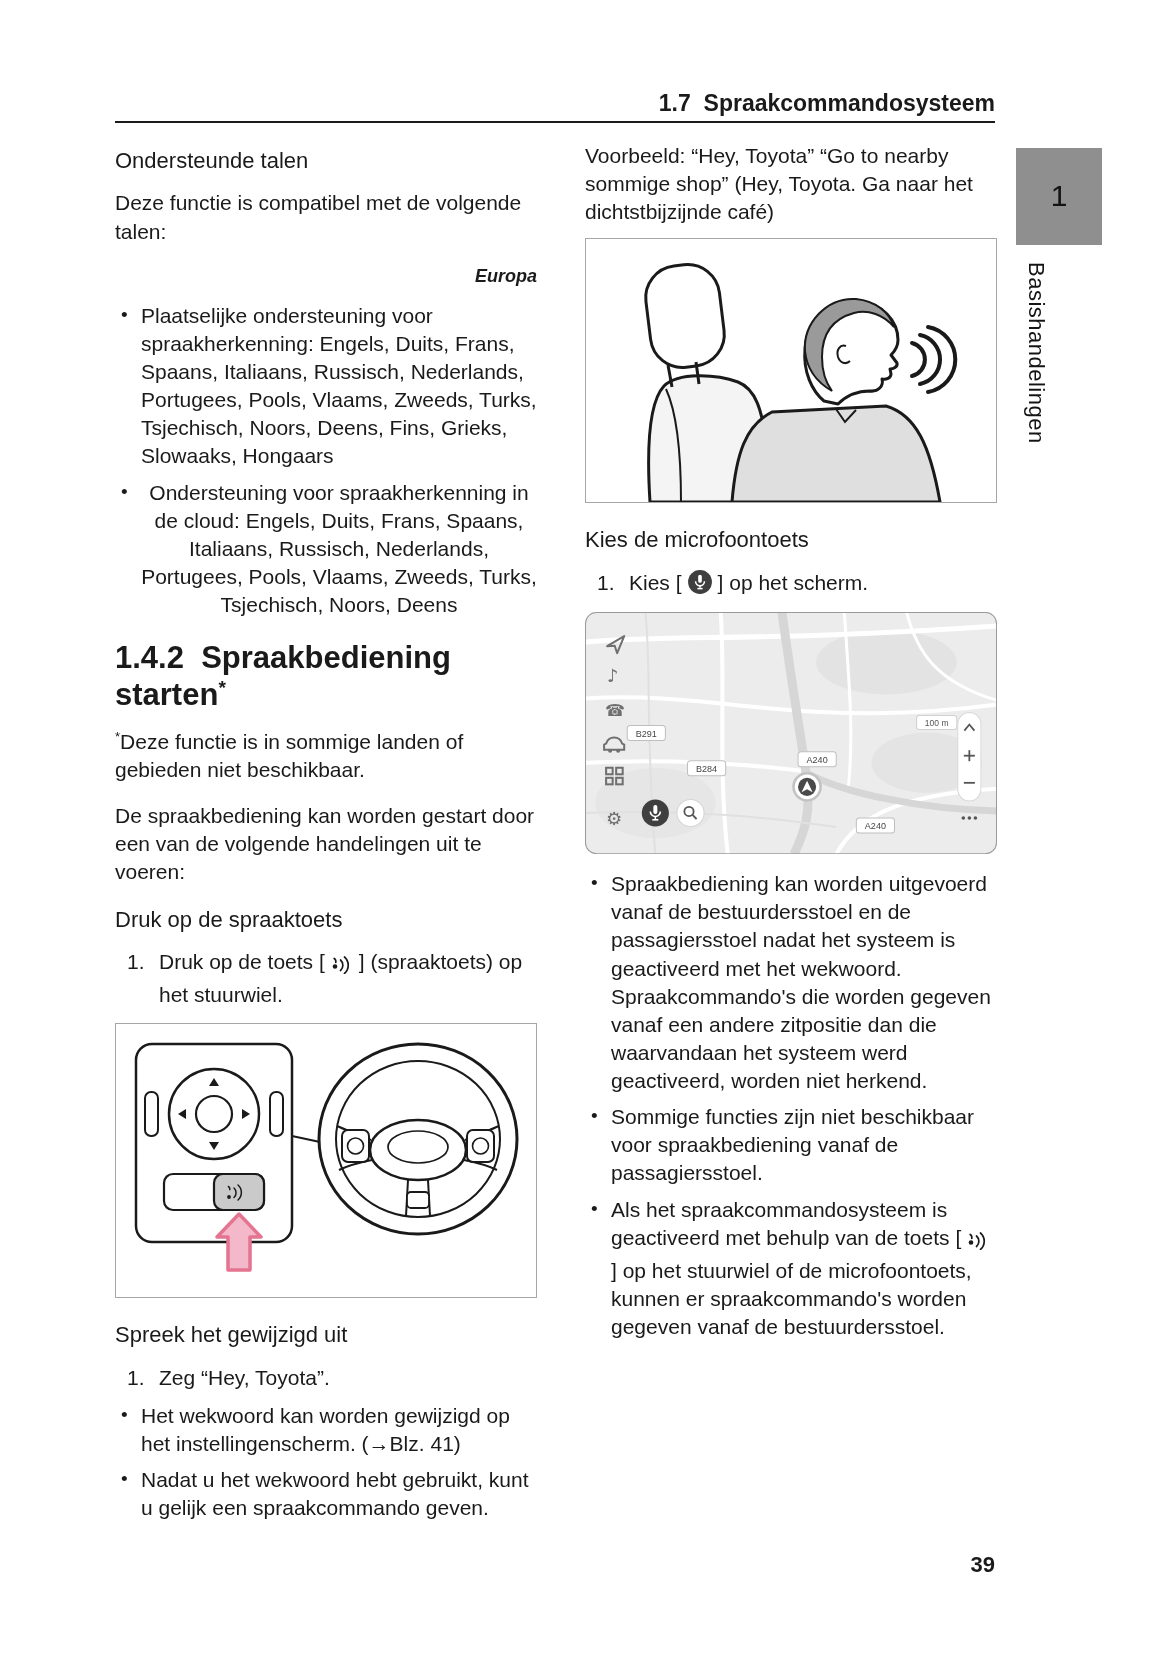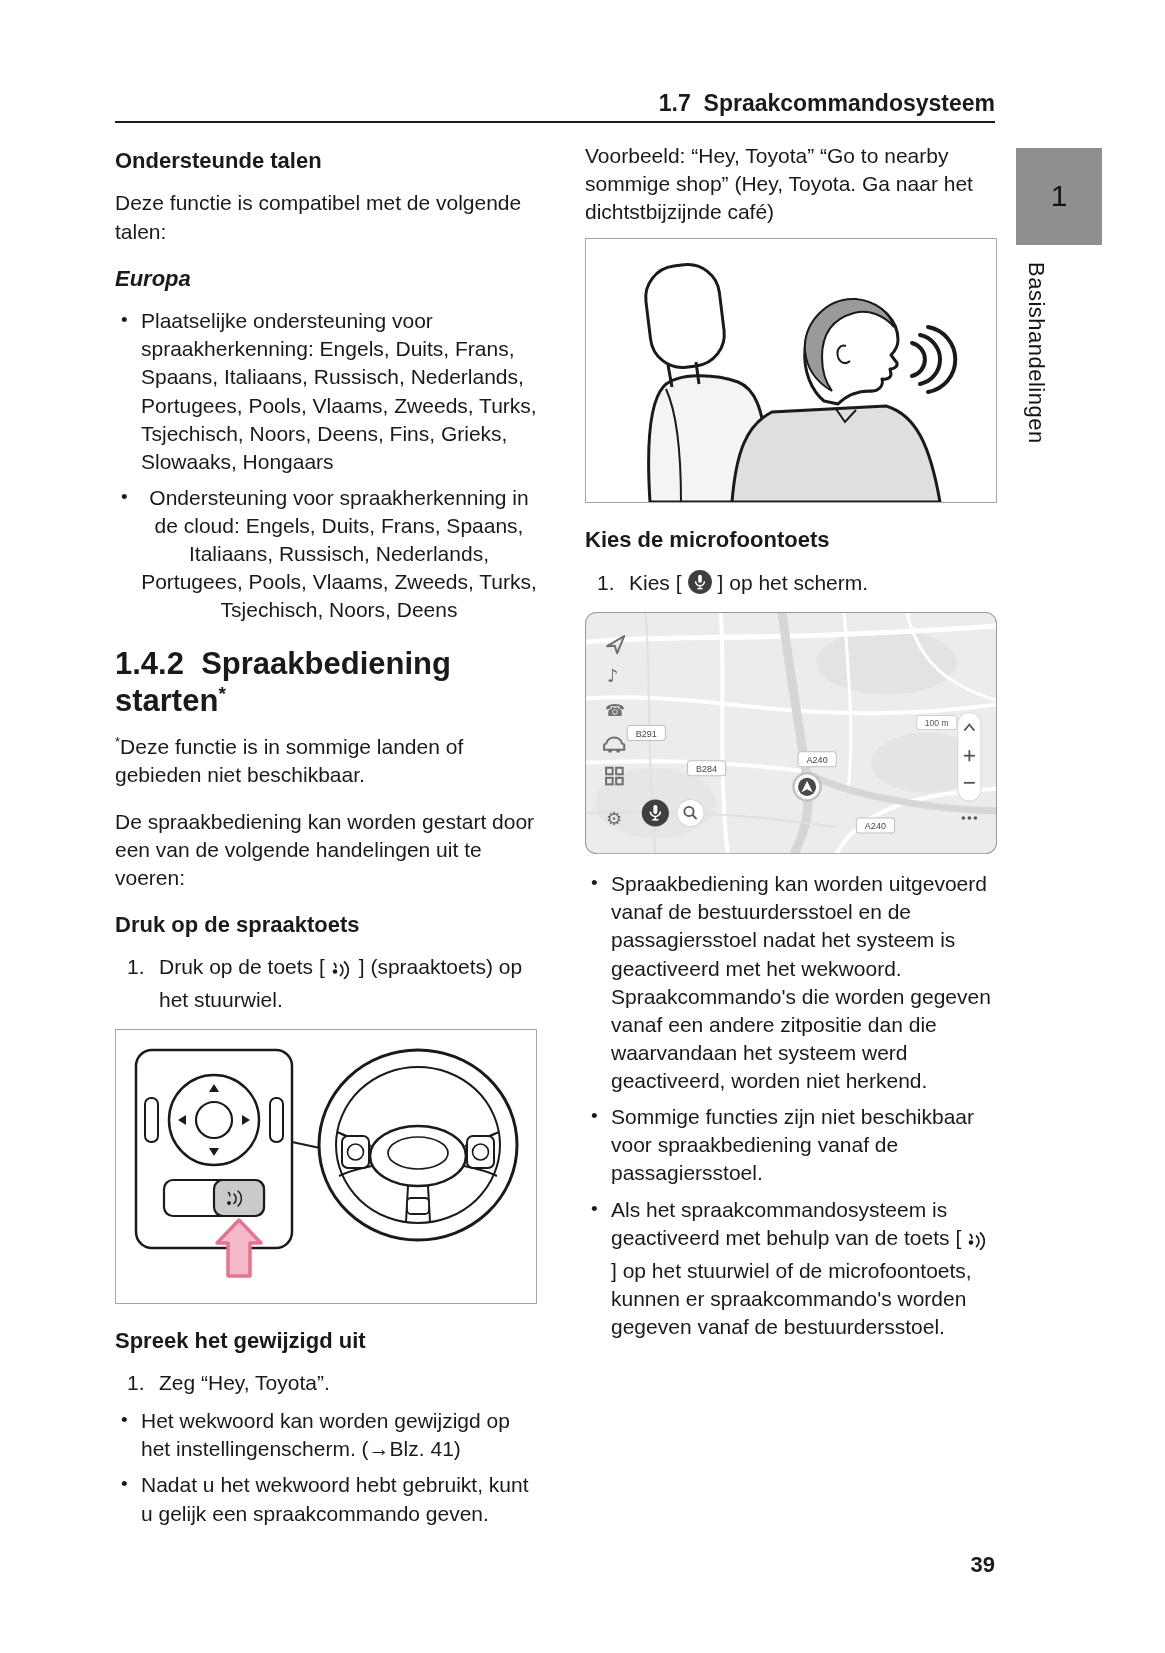--- a/index.html
+++ b/index.html
@@ -27,22 +27,22 @@
     writing-mode:vertical-rl; font-size:22px; color:#141414; letter-spacing:0.5px;
   }
   .page-number {
     position:absolute; right:170px; top:1550px; font-weight:700; font-size:22px;
   }
   .col { position:absolute; top:142px; }
   .col-left  { left:115px; width:422px; }
   .col-right { left:585px; width:412px; }
 
   p.body { margin-bottom:18px; }
-  .h-bold { font-size:22px; font-weight:700; margin:4px 0 14px; }
-  .h-italic { font-size:22px; font-weight:700; font-style:italic; margin:4px 0 14px; }
+  .h-bold { font-size:22px; font-weight:400; margin:4px 0 14px; }
+  .h-italic { font-size:18px; font-weight:700; font-style:italic; margin:4px 0 14px;text-align:right; }
   .h-section { font-size:31px; font-weight:700; margin:12px 0 14px; white-space:pre-wrap; line-height:1.2; }
   sup { font-size:62%; vertical-align:super; }
 
   .bullet { position:relative; padding-left:26px; margin-bottom:8px; }
   .bullet::before { content:"•"; position:absolute; left:6px; top:0; font-size:19px; }
 
   .step { display:flex; padding-left:12px; margin-bottom:14px; }
   .step-num { flex:0 0 32px; }
   .step-text { flex:1; }
 

